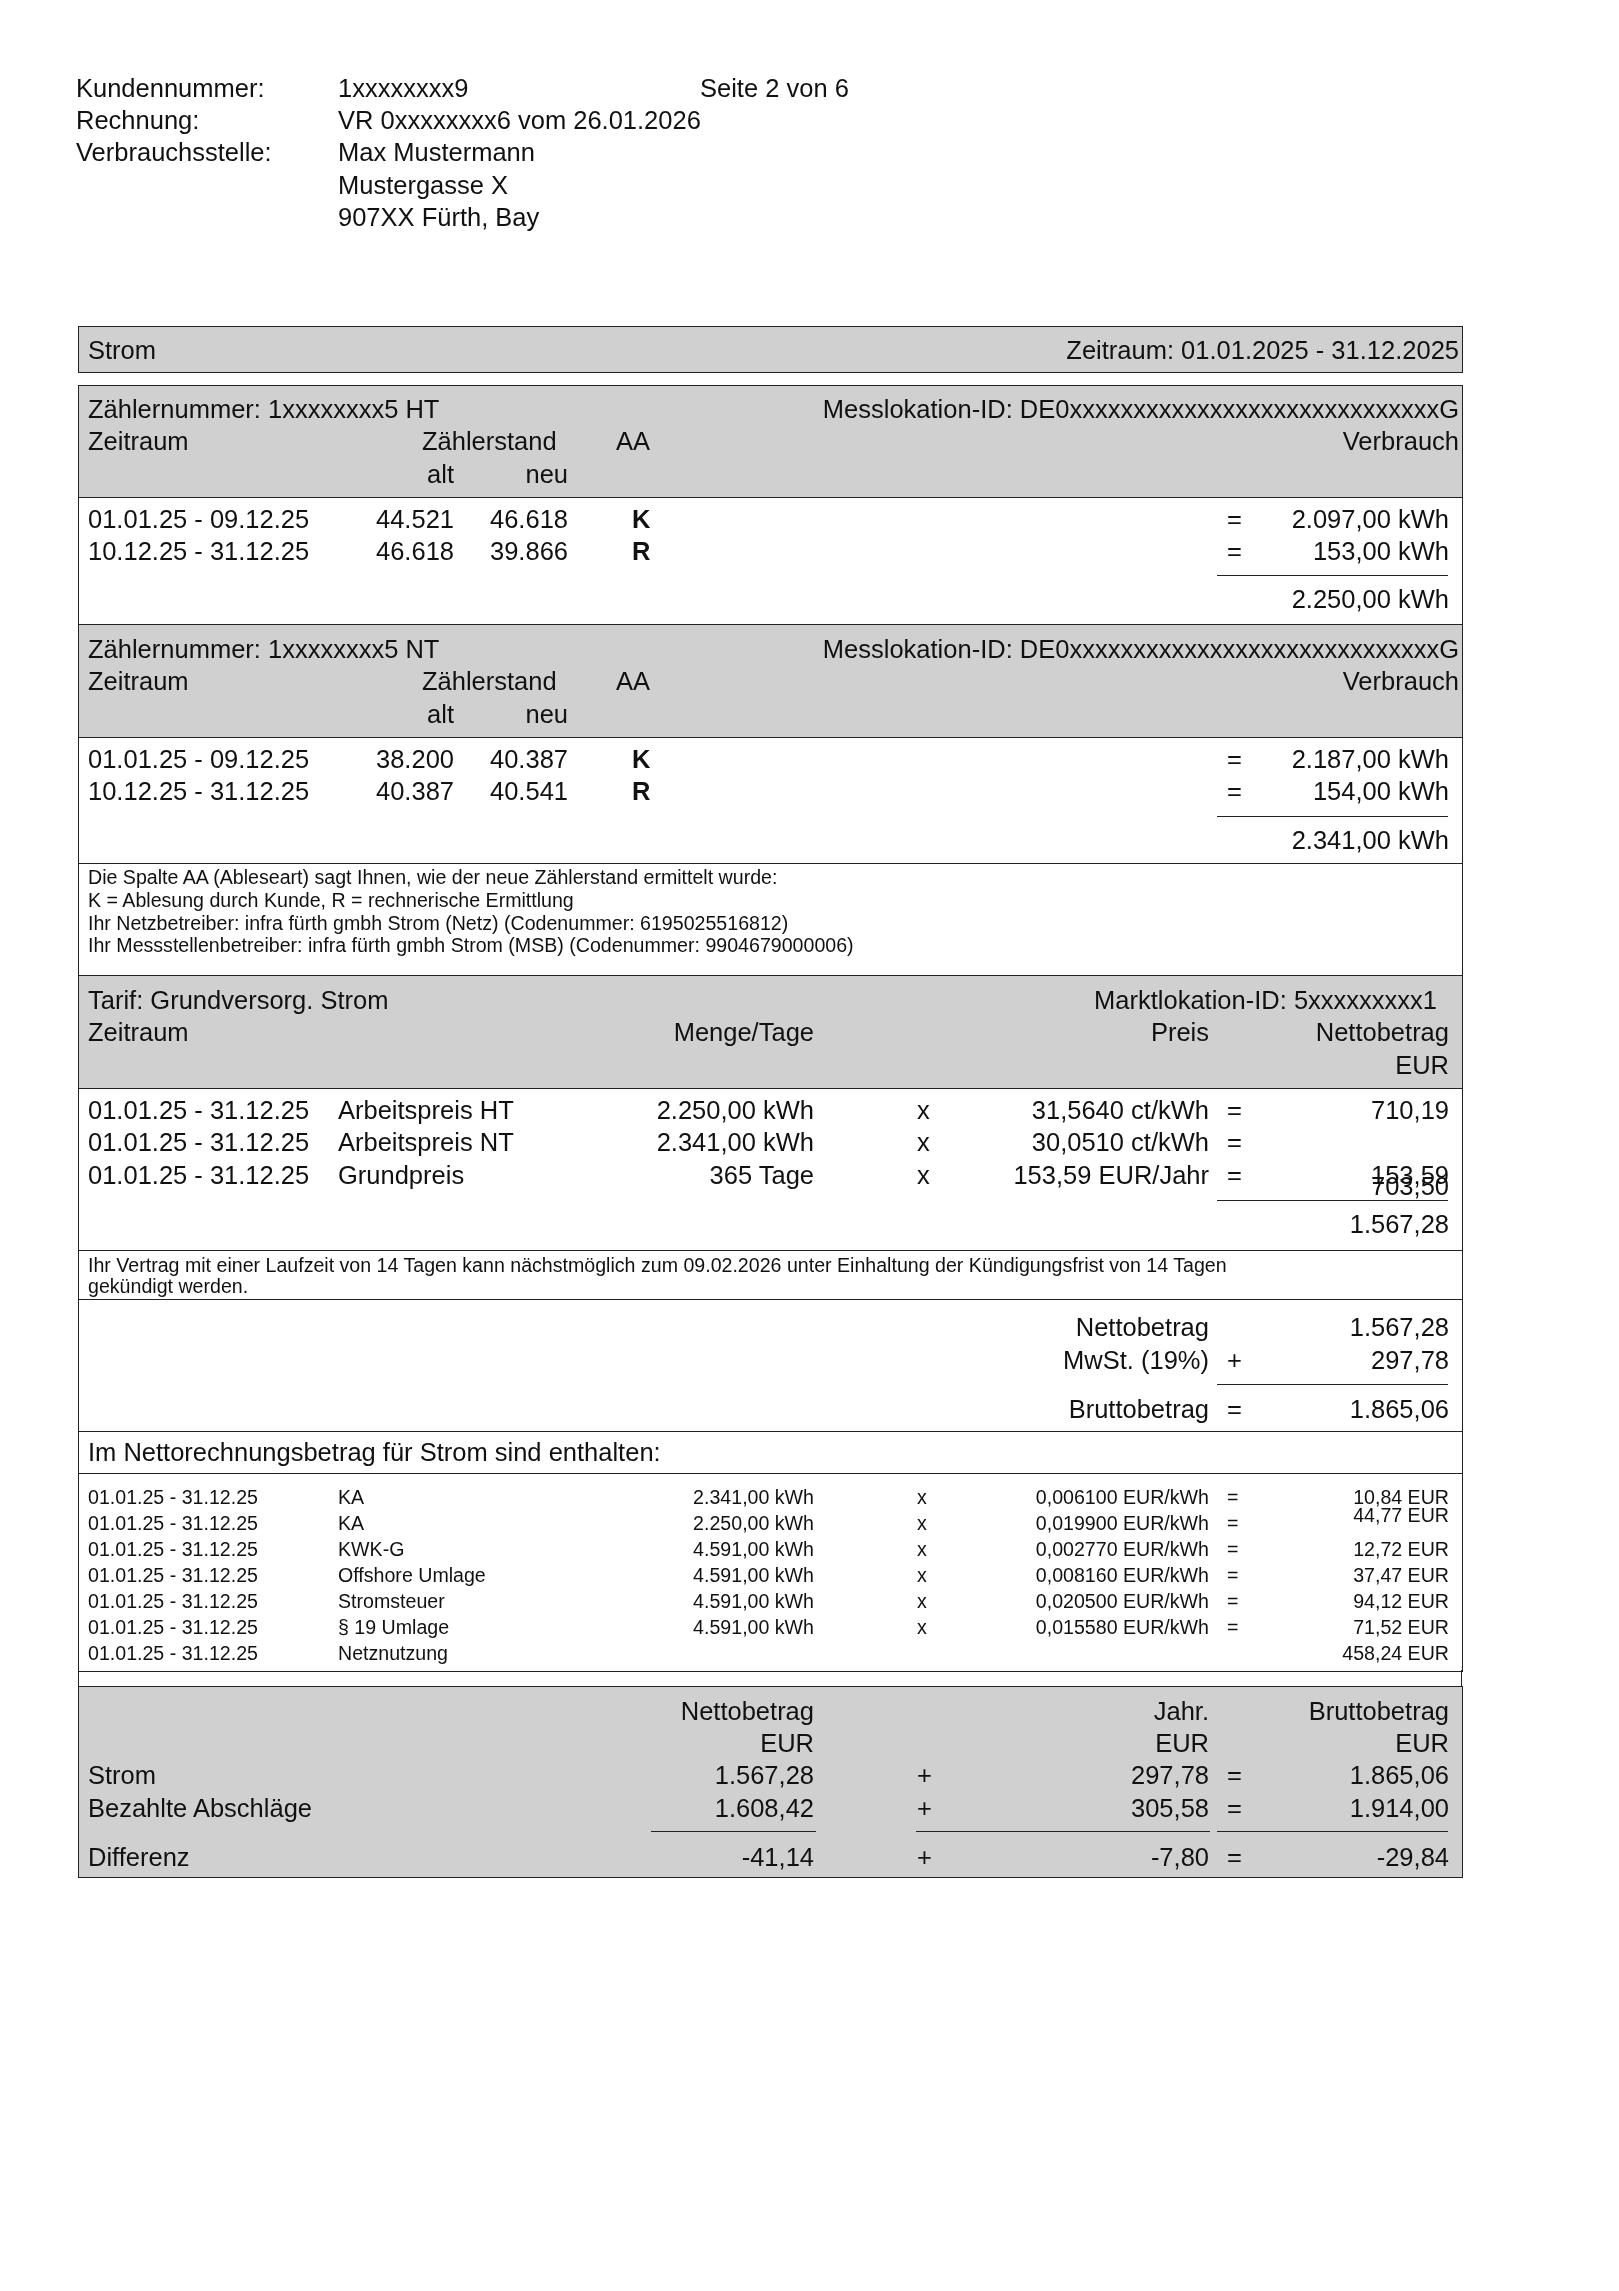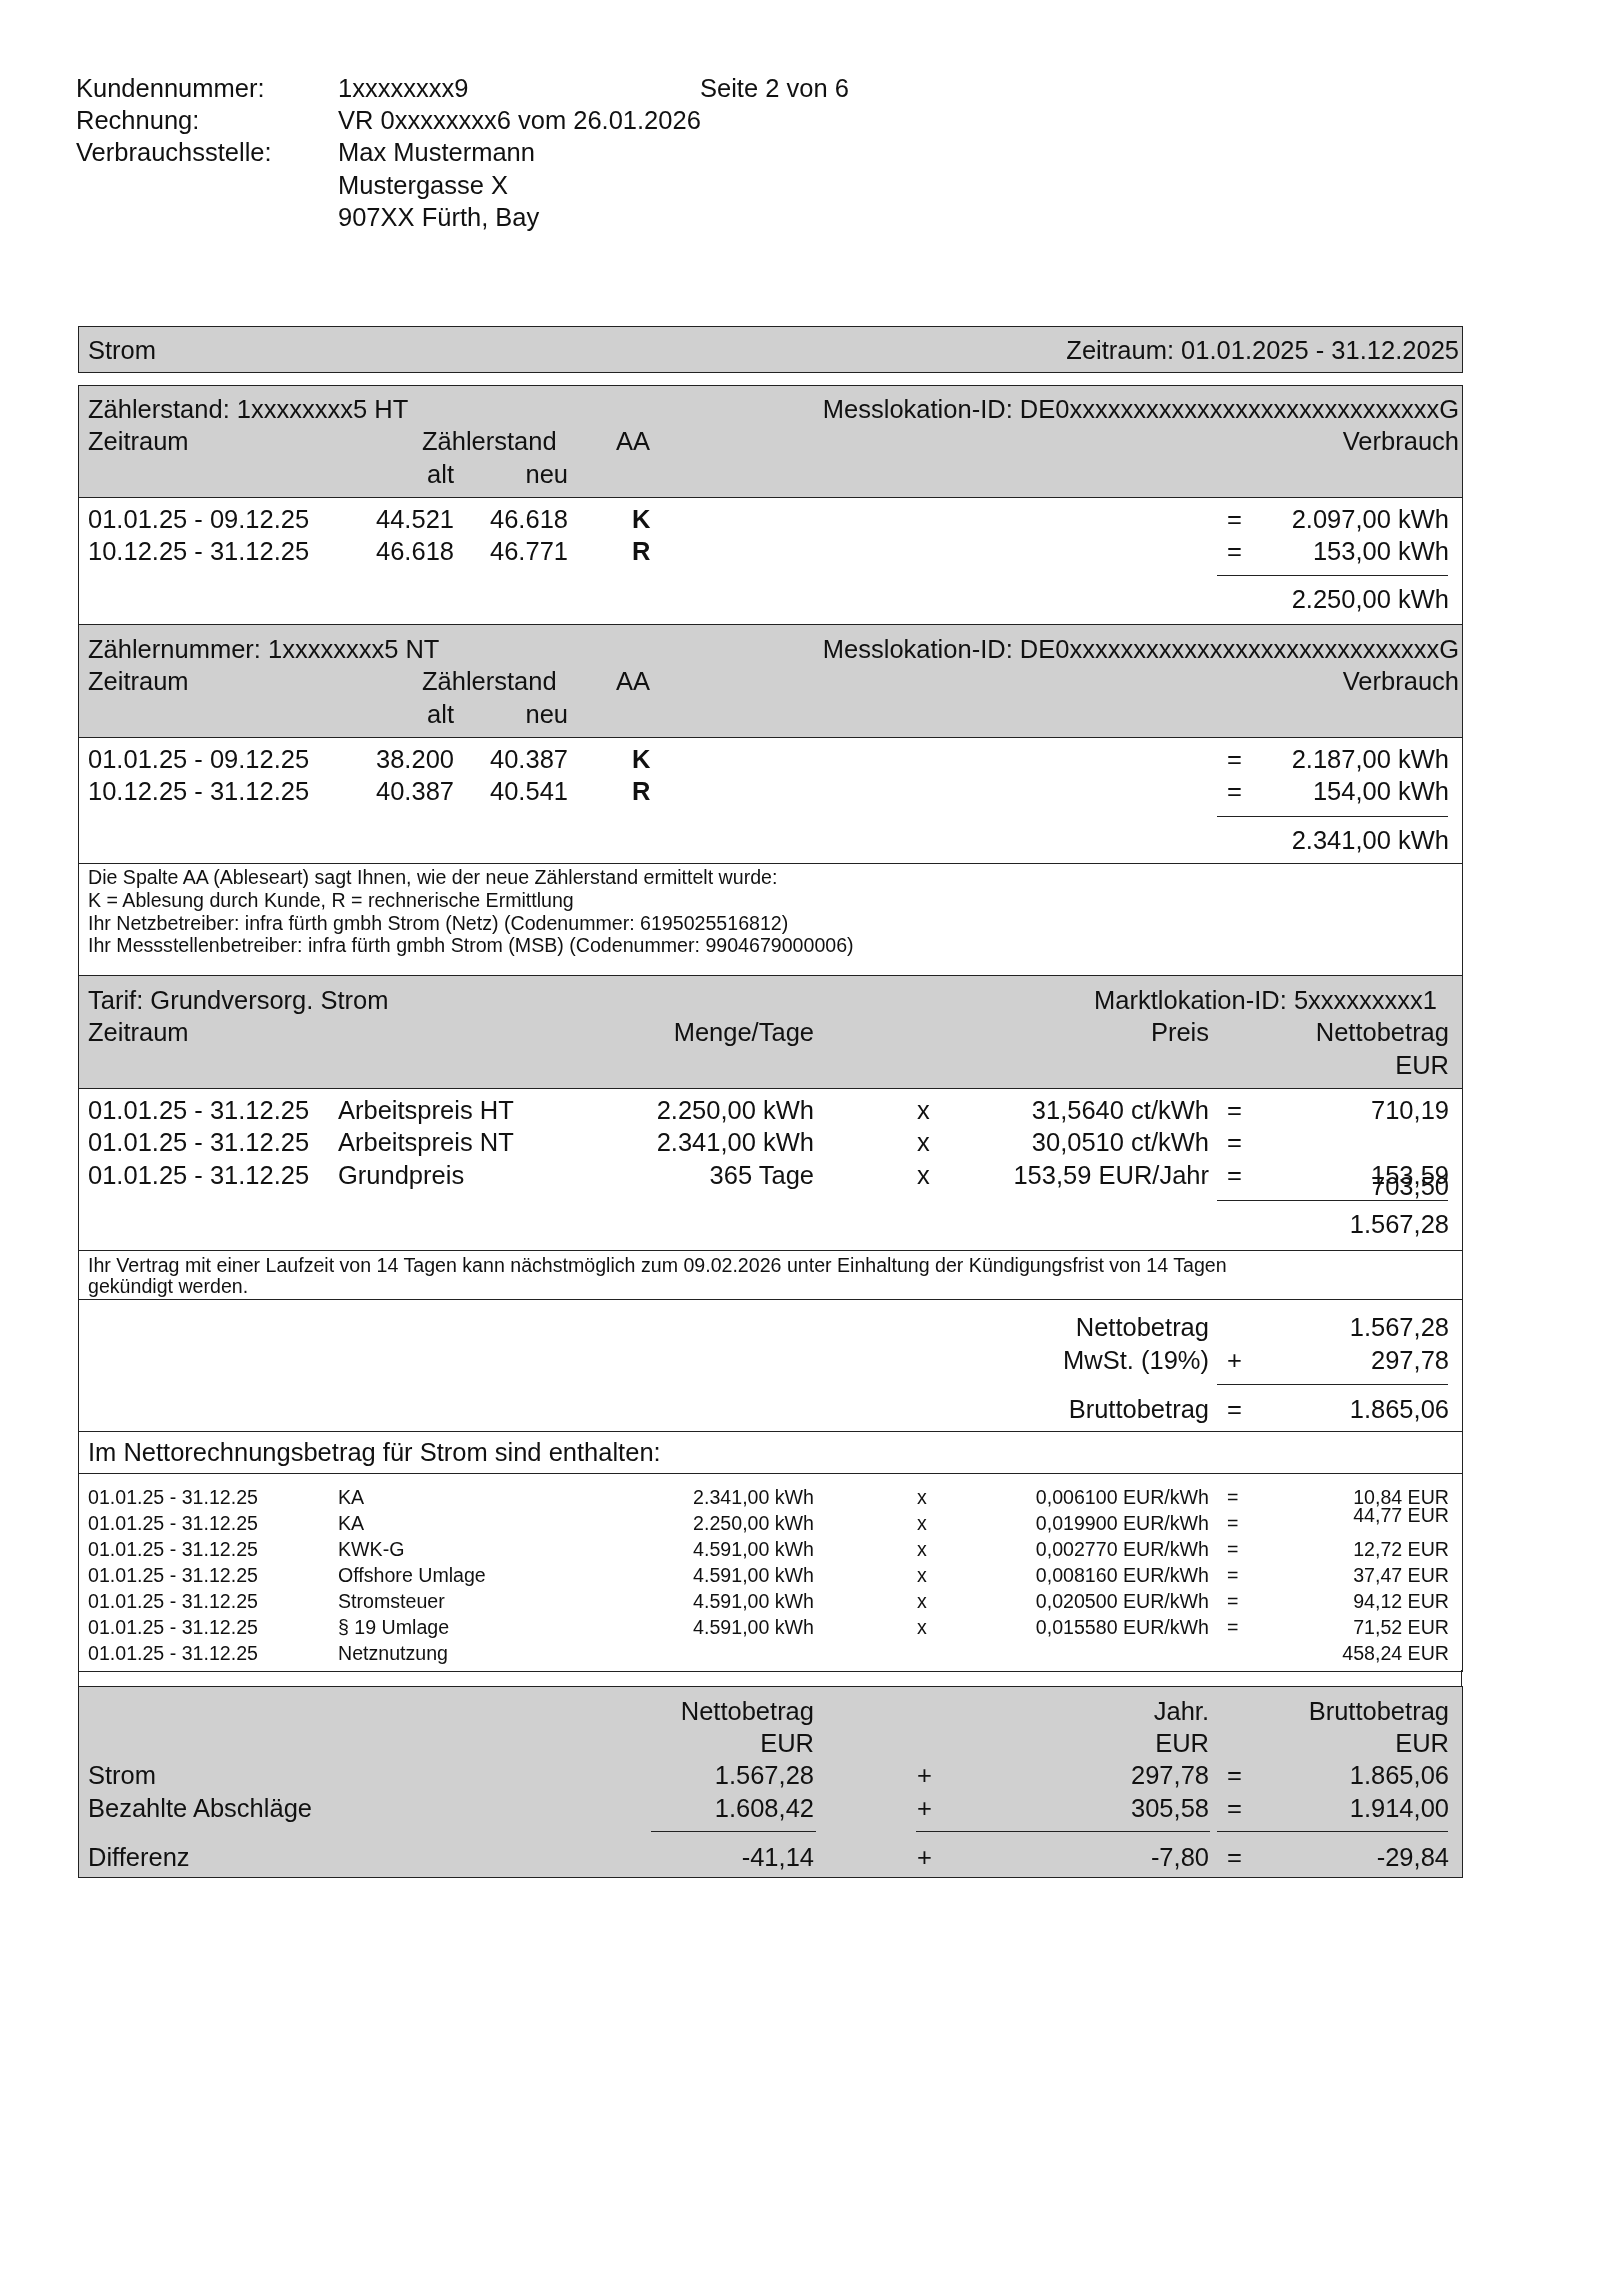--- a/index.html
+++ b/index.html
@@ -29,41 +29,41 @@
   <div class="t" style="left:338px;top:203px">907XX Fürth, Bay</div>
 </div>
 
 <div class="box grey" style="top:326px;height:45px"></div>
 <div class="t" style="left:88px;top:336px">Strom</div>
 <div class="t r" style="right:160px;top:336px">Zeitraum: 01.01.2025 - 31.12.2025</div>
 
 <div class="box" style="top:385px;height:1285px"></div>
 
 <div class="box grey" style="top:385px;height:111px"></div>
-<div class="t" style="left:88px;top:395px">Zählerstand: 1xxxxxxxx5 HT</div>
+<div class="t" style="left:88px;top:395px">Zählernummer: 1xxxxxxxx5 HT</div>
 <div class="t r" style="right:160px;top:395px">Messlokation-ID: DE0xxxxxxxxxxxxxxxxxxxxxxxxxxxxxG</div>
 <div class="t" style="left:88px;top:427px">Zeitraum</div>
 <div class="t" style="left:422px;top:427px">Zählerstand</div>
 <div class="t" style="left:616px;top:427px">AA</div>
 <div class="t r" style="right:160px;top:427px">Verbrauch</div>
 <div class="t r" style="right:1165px;top:460px">alt</div>
 <div class="t r" style="right:1051px;top:460px">neu</div>
 
 <div>
   <div class="t" style="left:88px;top:505px">01.01.25 - 09.12.25</div>
   <div class="t r" style="right:1165px;top:505px">44.521</div>
   <div class="t r" style="right:1051px;top:505px">46.618</div>
   <div class="t b" style="left:632px;top:505px">K</div>
   <div class="t" style="left:1227px;top:505px">=</div>
   <div class="t r" style="right:170px;top:505px">2.097,00 kWh</div>
 </div>
 <div>
   <div class="t" style="left:88px;top:537px">10.12.25 - 31.12.25</div>
   <div class="t r" style="right:1165px;top:537px">46.618</div>
-  <div class="t r" style="right:1051px;top:537px">46.771</div>
+  <div class="t r" style="right:1051px;top:537px">39.866</div>
   <div class="t b" style="left:632px;top:537px">R</div>
   <div class="t" style="left:1227px;top:537px">=</div>
   <div class="t r" style="right:170px;top:537px">153,00 kWh</div>
 </div>
 <div class="hl" style="left:1217px;width:231px;top:575px"></div>
 <div class="t r" style="right:170px;top:585px">2.250,00 kWh</div>
 
 <div class="box grey" style="top:624px;height:112px"></div>
 <div class="t" style="left:88px;top:635px">Zählernummer: 1xxxxxxxx5 NT</div>
 <div class="t r" style="right:160px;top:635px">Messlokation-ID: DE0xxxxxxxxxxxxxxxxxxxxxxxxxxxxxG</div>

